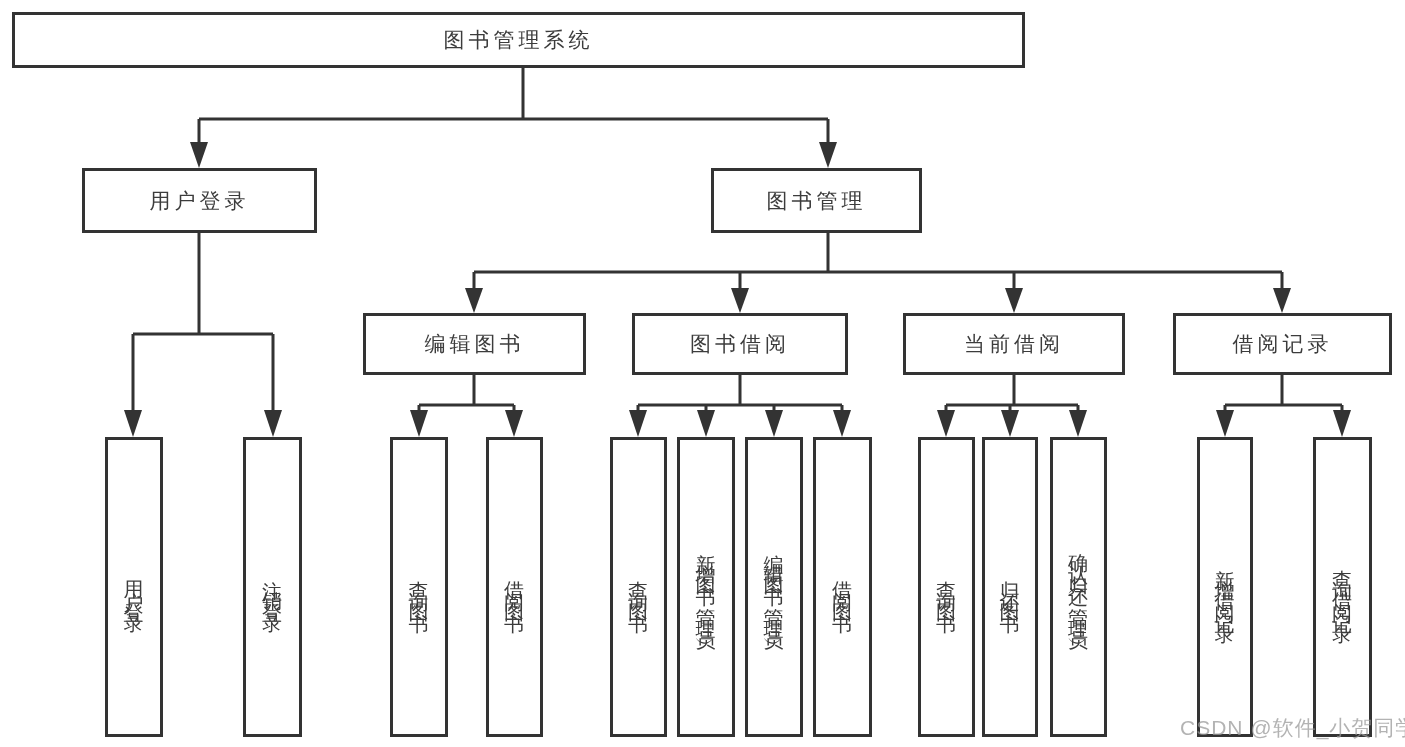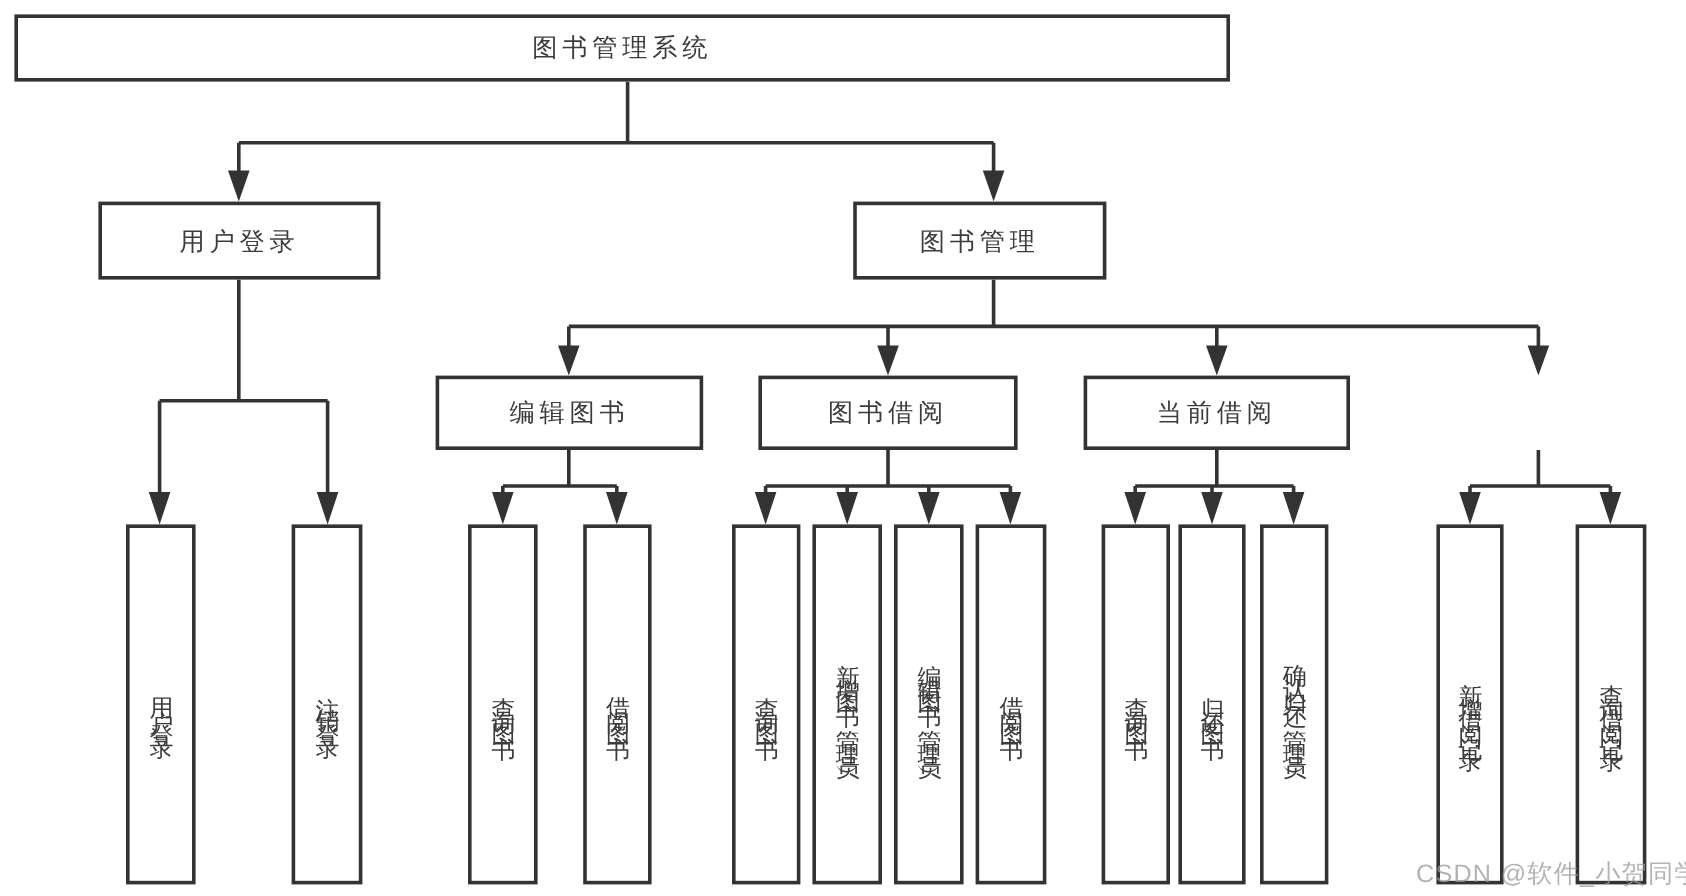--- a/index.html
+++ b/index.html
@@ -102,20 +102,23 @@
 
   <div class="node hnode" style="left:363px;top:313px;width:223px;height:62px">
     <span>编辑图书</span>
   </div>
   <div class="node hnode" style="left:903px;top:313px;width:222px;height:62px">
     <span>当前借阅</span>
   </div>
   <div class="node hnode" style="left:632px;top:313px;width:216px;height:62px">
     <span>图书借阅</span>
   </div>
+  <div class="node hnode" style="left:1173px;top:313px;width:219px;height:62px">
+    <span>借阅记录</span>
+  </div>
 
   <div class="node leaf" style="left:105px;top:437px;width:58px;height:300px">
     <span>用户登录</span>
   </div>
   <div class="node leaf" style="left:243px;top:437px;width:59px;height:300px">
     <span>注销登录</span>
   </div>
 
   <div class="node leaf" style="left:390px;top:437px;width:58px;height:300px">
     <span>查询图书</span>

